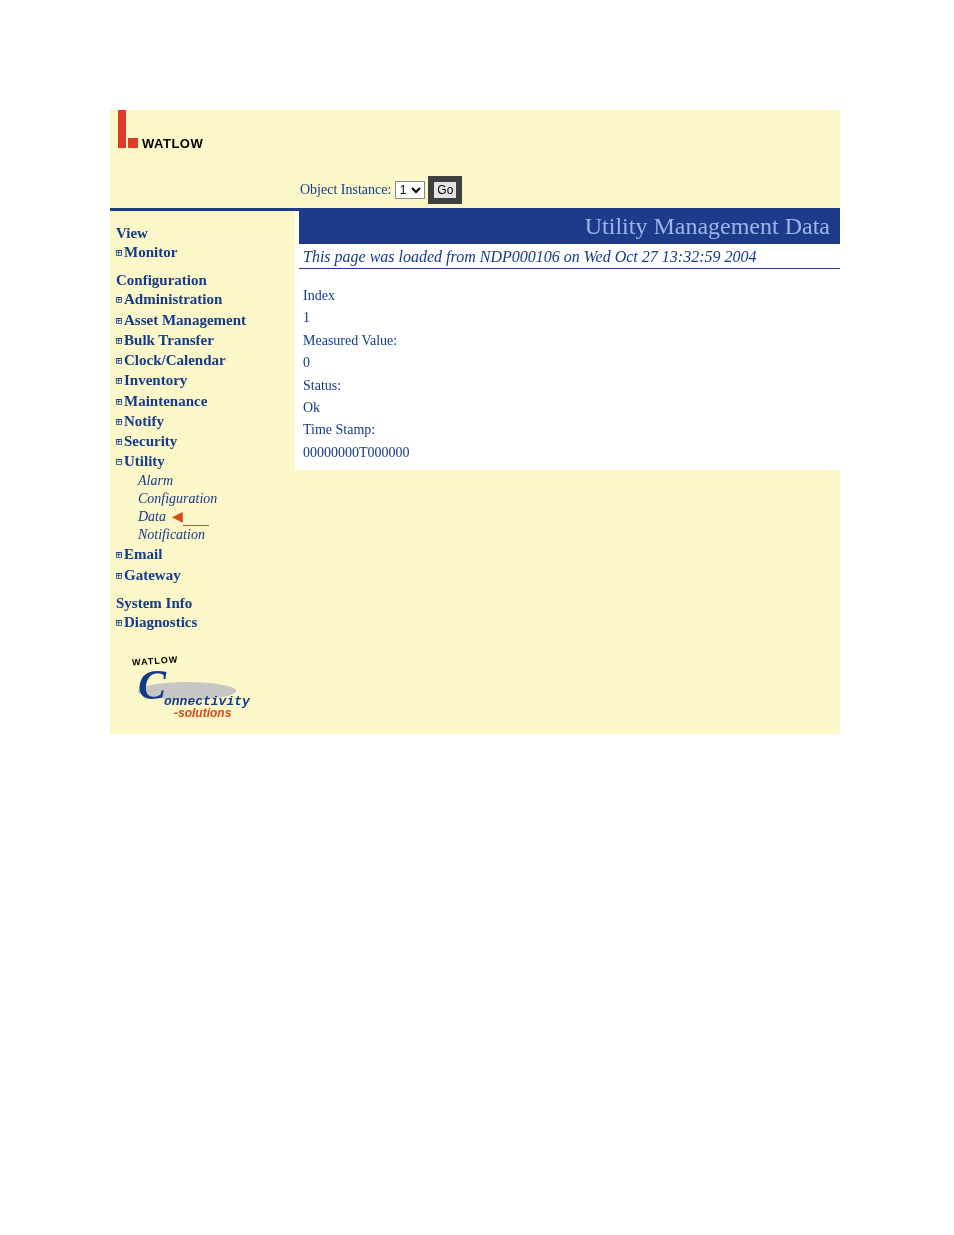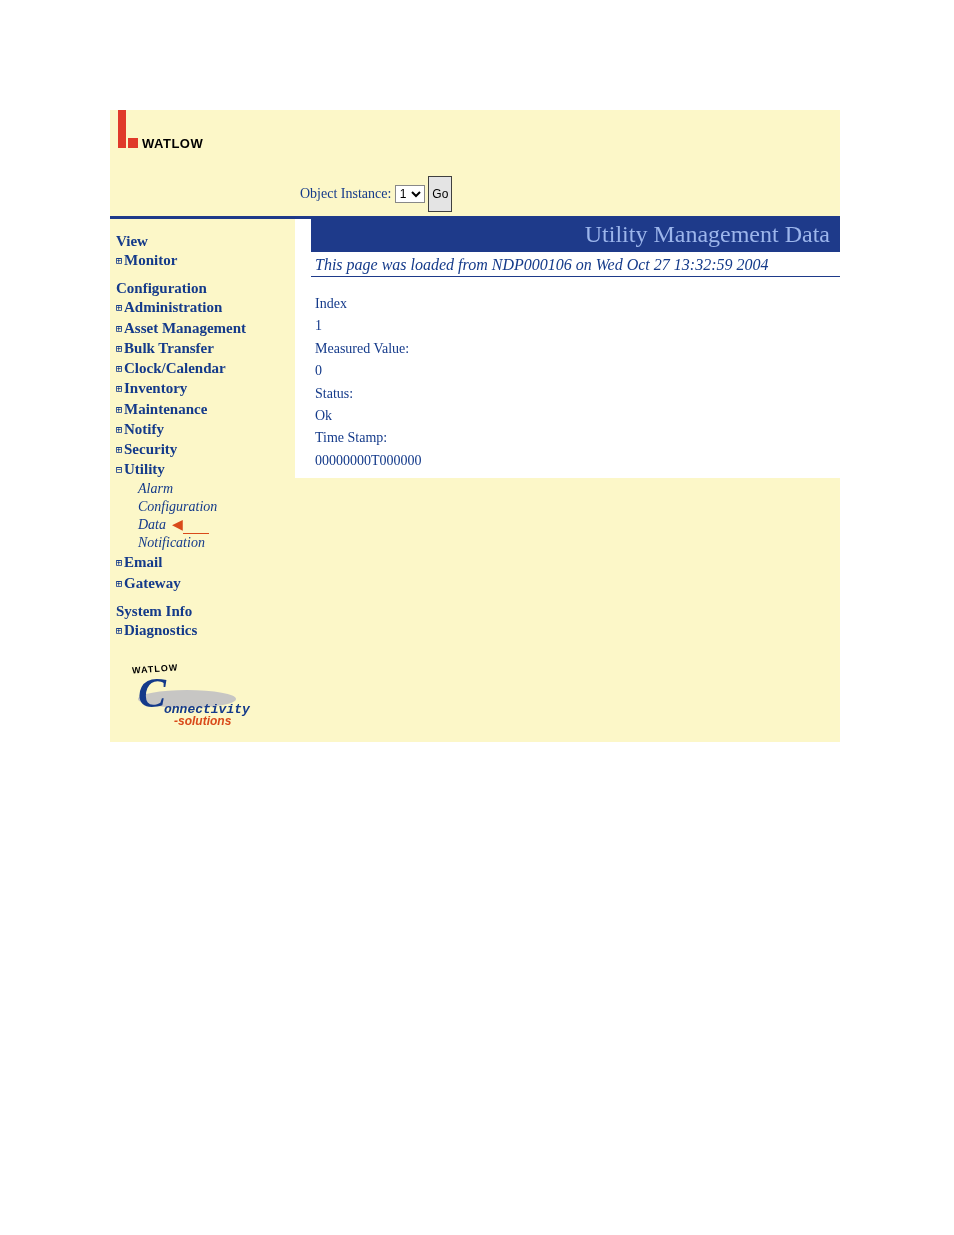--- a/index.html
+++ b/index.html
@@ -8,25 +8,25 @@
     .container { width: 730px; background: #fcf7c8; }
     .header-row { display: flex; align-items: flex-start; height: 60px; position: relative; }
     .logo-box { display: flex; align-items: flex-start; padding-top: 0; padding-left: 8px; }
     .logo-bar { width: 8px; height: 38px; background: #e03a2a; display: inline-block; margin-right: 2px; }
     .logo-sq { width: 10px; height: 10px; background: #e03a2a; display: inline-block; margin-right: 2px; vertical-align: bottom; position: relative; top: 28px; }
     .logo-text { font-family: Arial, sans-serif; font-weight: 900; font-size: 13px; color: #000; letter-spacing: 0.5px; margin-left: 2px; position: relative; top: 26px; }
     .app-title { position: absolute; right: 80px; top: 8px; font-family: Georgia, "Times New Roman", serif; font-style: italic; font-size: 36px; color: #7890c8; }
     .toolbar-row { padding: 6px 0 4px 190px; font-size: 14px; color: #143a8a; }
     .obj-label { color: #143a8a; }
     .obj-select { font-size: 12px; width: 30px; background: #fff; border: 1px solid #888; height: 18px; }
-    .go-btn { font-size: 12px; background: #e4e4e4; border: 1px solid #404040; padding: 0 3px; height: 36px; cursor: pointer; }
+    .go-btn { font-size: 12px; background: #e4e4e4; border: 6px solid #404040; padding: 0 3px; height: 28px; cursor: pointer; }
     .hr-blue { height: 3px; background: #1e3a8a; }
     .content-row { display: flex; align-items: flex-start; }
     .sidebar { width: 185px; padding: 10px 4px 14px 6px; font-size: 15px; color: #143a8a; }
-    .main { flex: 1; background: #fff; padding: 0 0 0 16px; }
+    .main { flex: 1; background: #fff; padding: 0 0 0 4px; }
     .section-head { font-weight: bold; color: #143a8a; margin-top: 10px; }
     .section-head.first { margin-top: 4px; }
     .nav-item { color: #143a8a; font-weight: bold; line-height: 1.35; cursor: pointer; }
     .tree-glyph { font-family: "Courier New", monospace; font-size: 10px; margin-right: 2px; position: relative; top: -1px; }
     .sub-item { margin-left: 22px; color: #143a8a; font-style: italic; font-size: 14px; line-height: 1.3; cursor: pointer; display: flex; align-items: flex-end; }
     .arrow { color: #d94a1a; font-style: normal; text-decoration: none; margin-left: 6px; font-size: 14px; display: inline-block; }
     .arrow-line { display: inline-block; width: 26px; height: 1px; background: #d94a1a; position: relative; top: 0; }
     .page-banner { background: #1e3a8a; color: #9cb5eb; font-family: Georgia, serif; font-size: 24px; padding: 2px 10px 4px 0; text-align: right; }
     .load-msg { color: #143a8a; font-style: italic; font-size: 16px; padding: 4px 4px 2px 4px; }
     .hr-thin { height: 1px; background: #1e3a8a; margin: 0 0 10px 0; }

